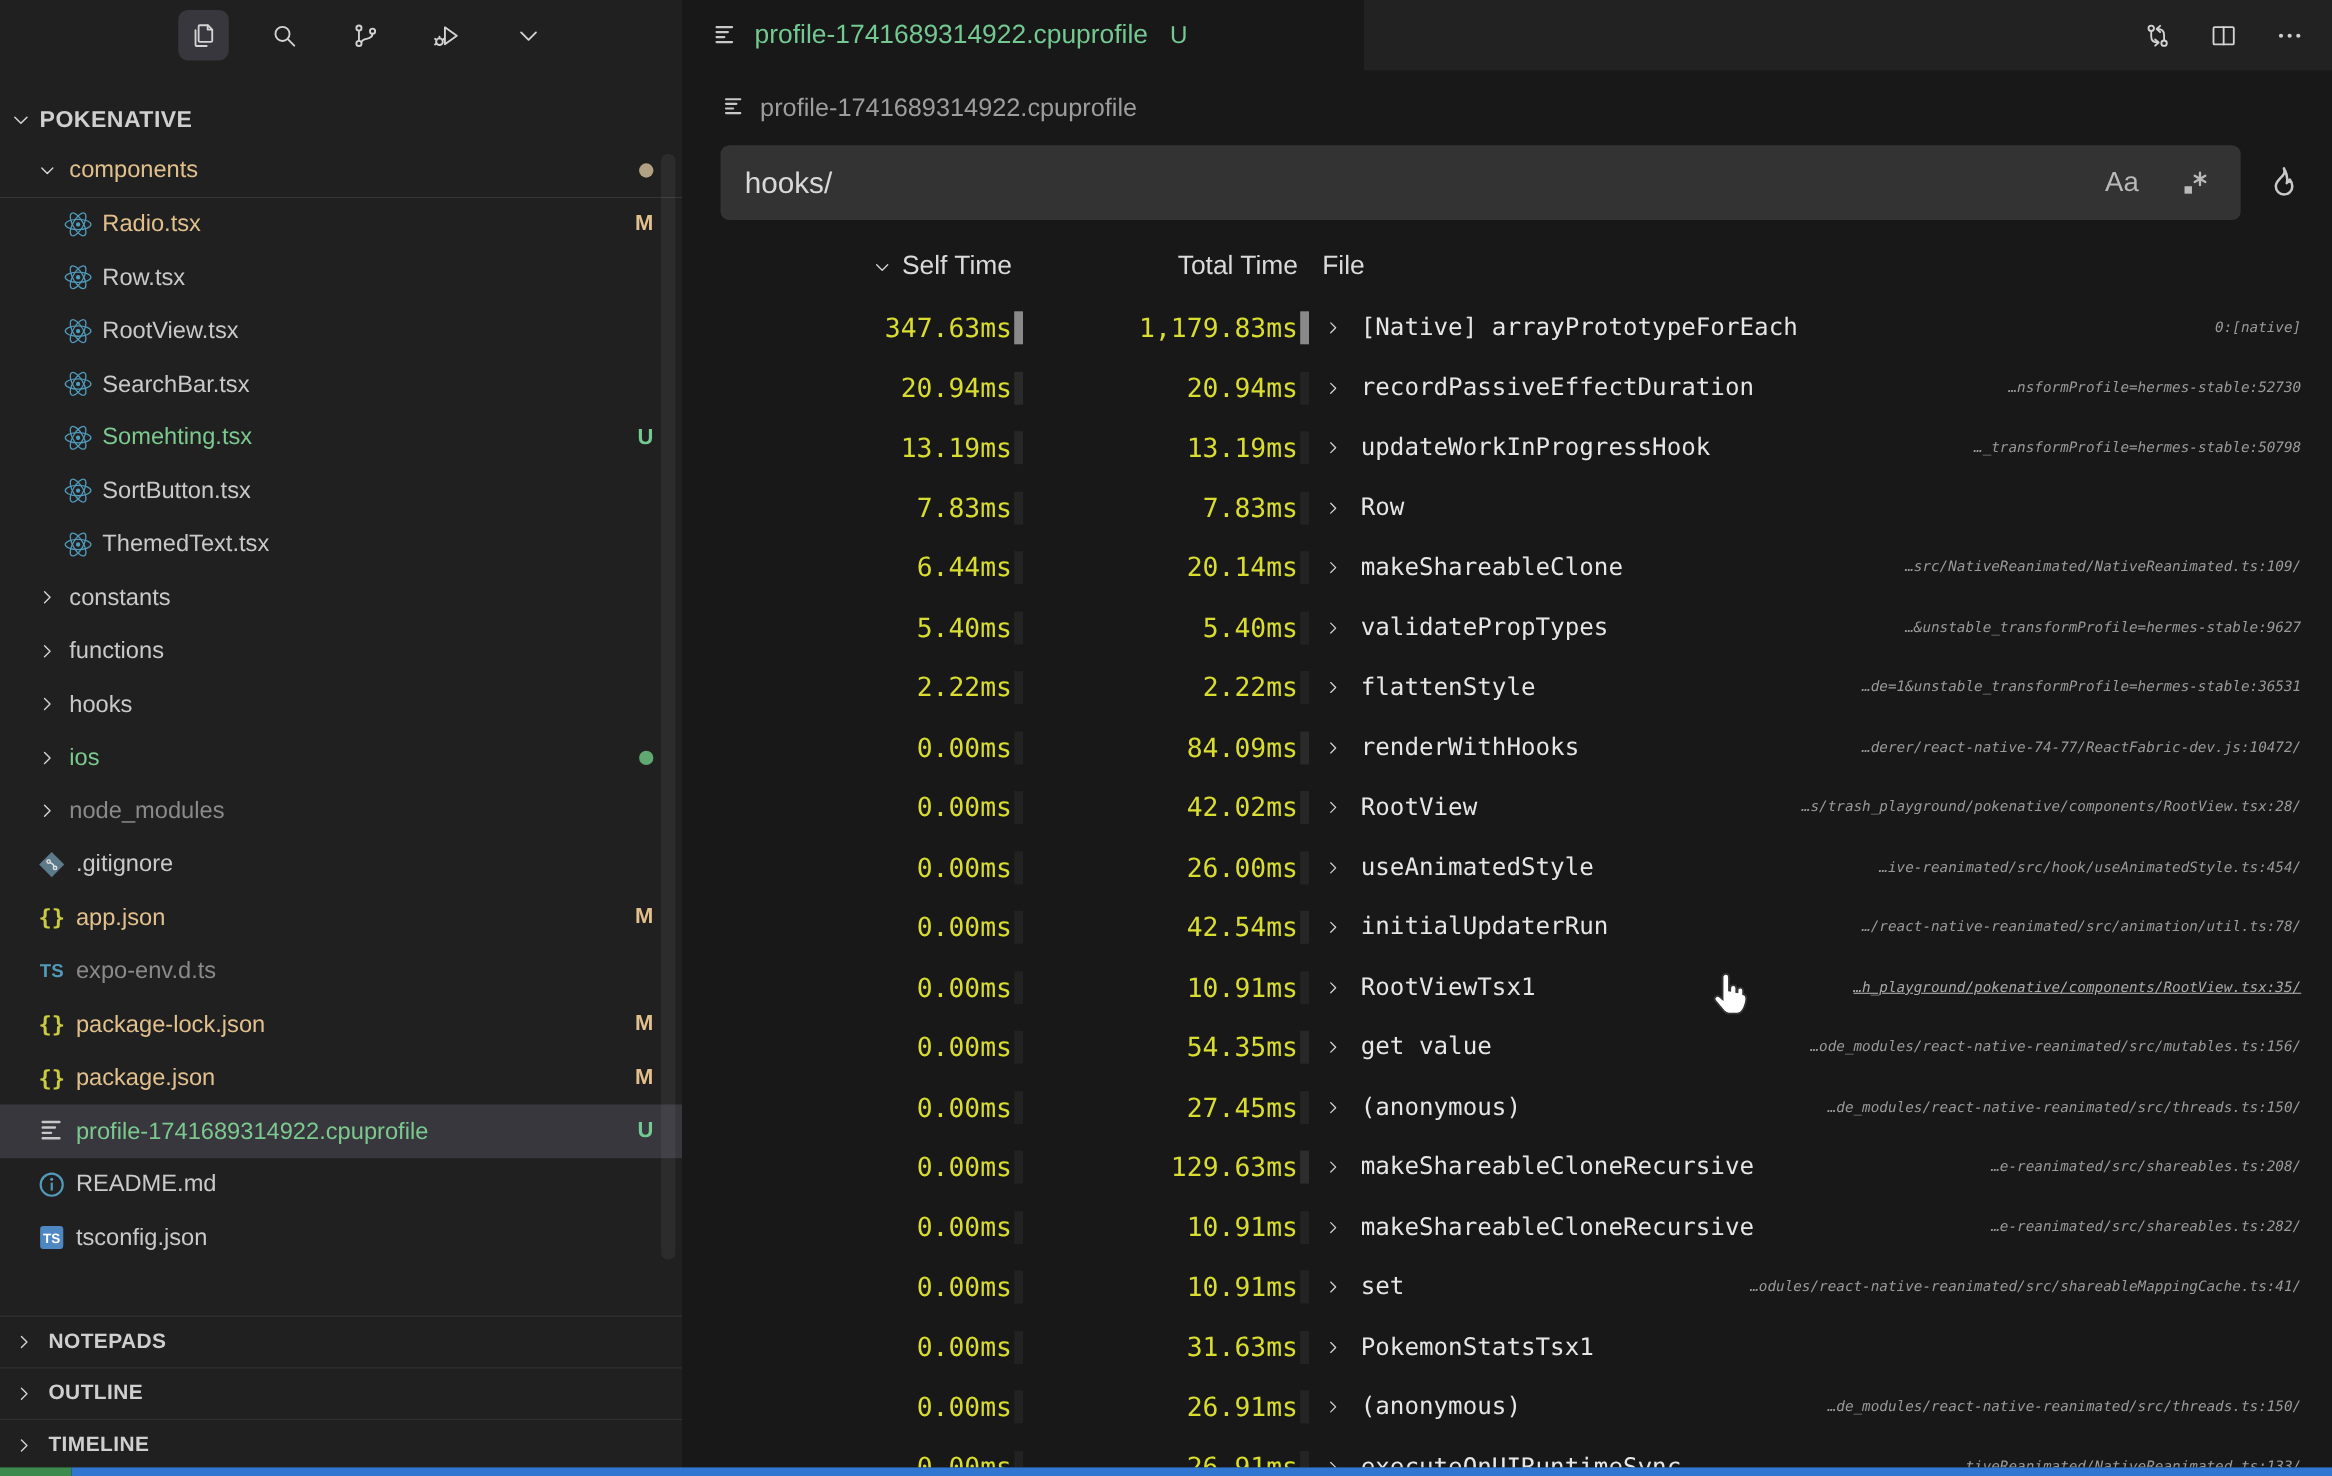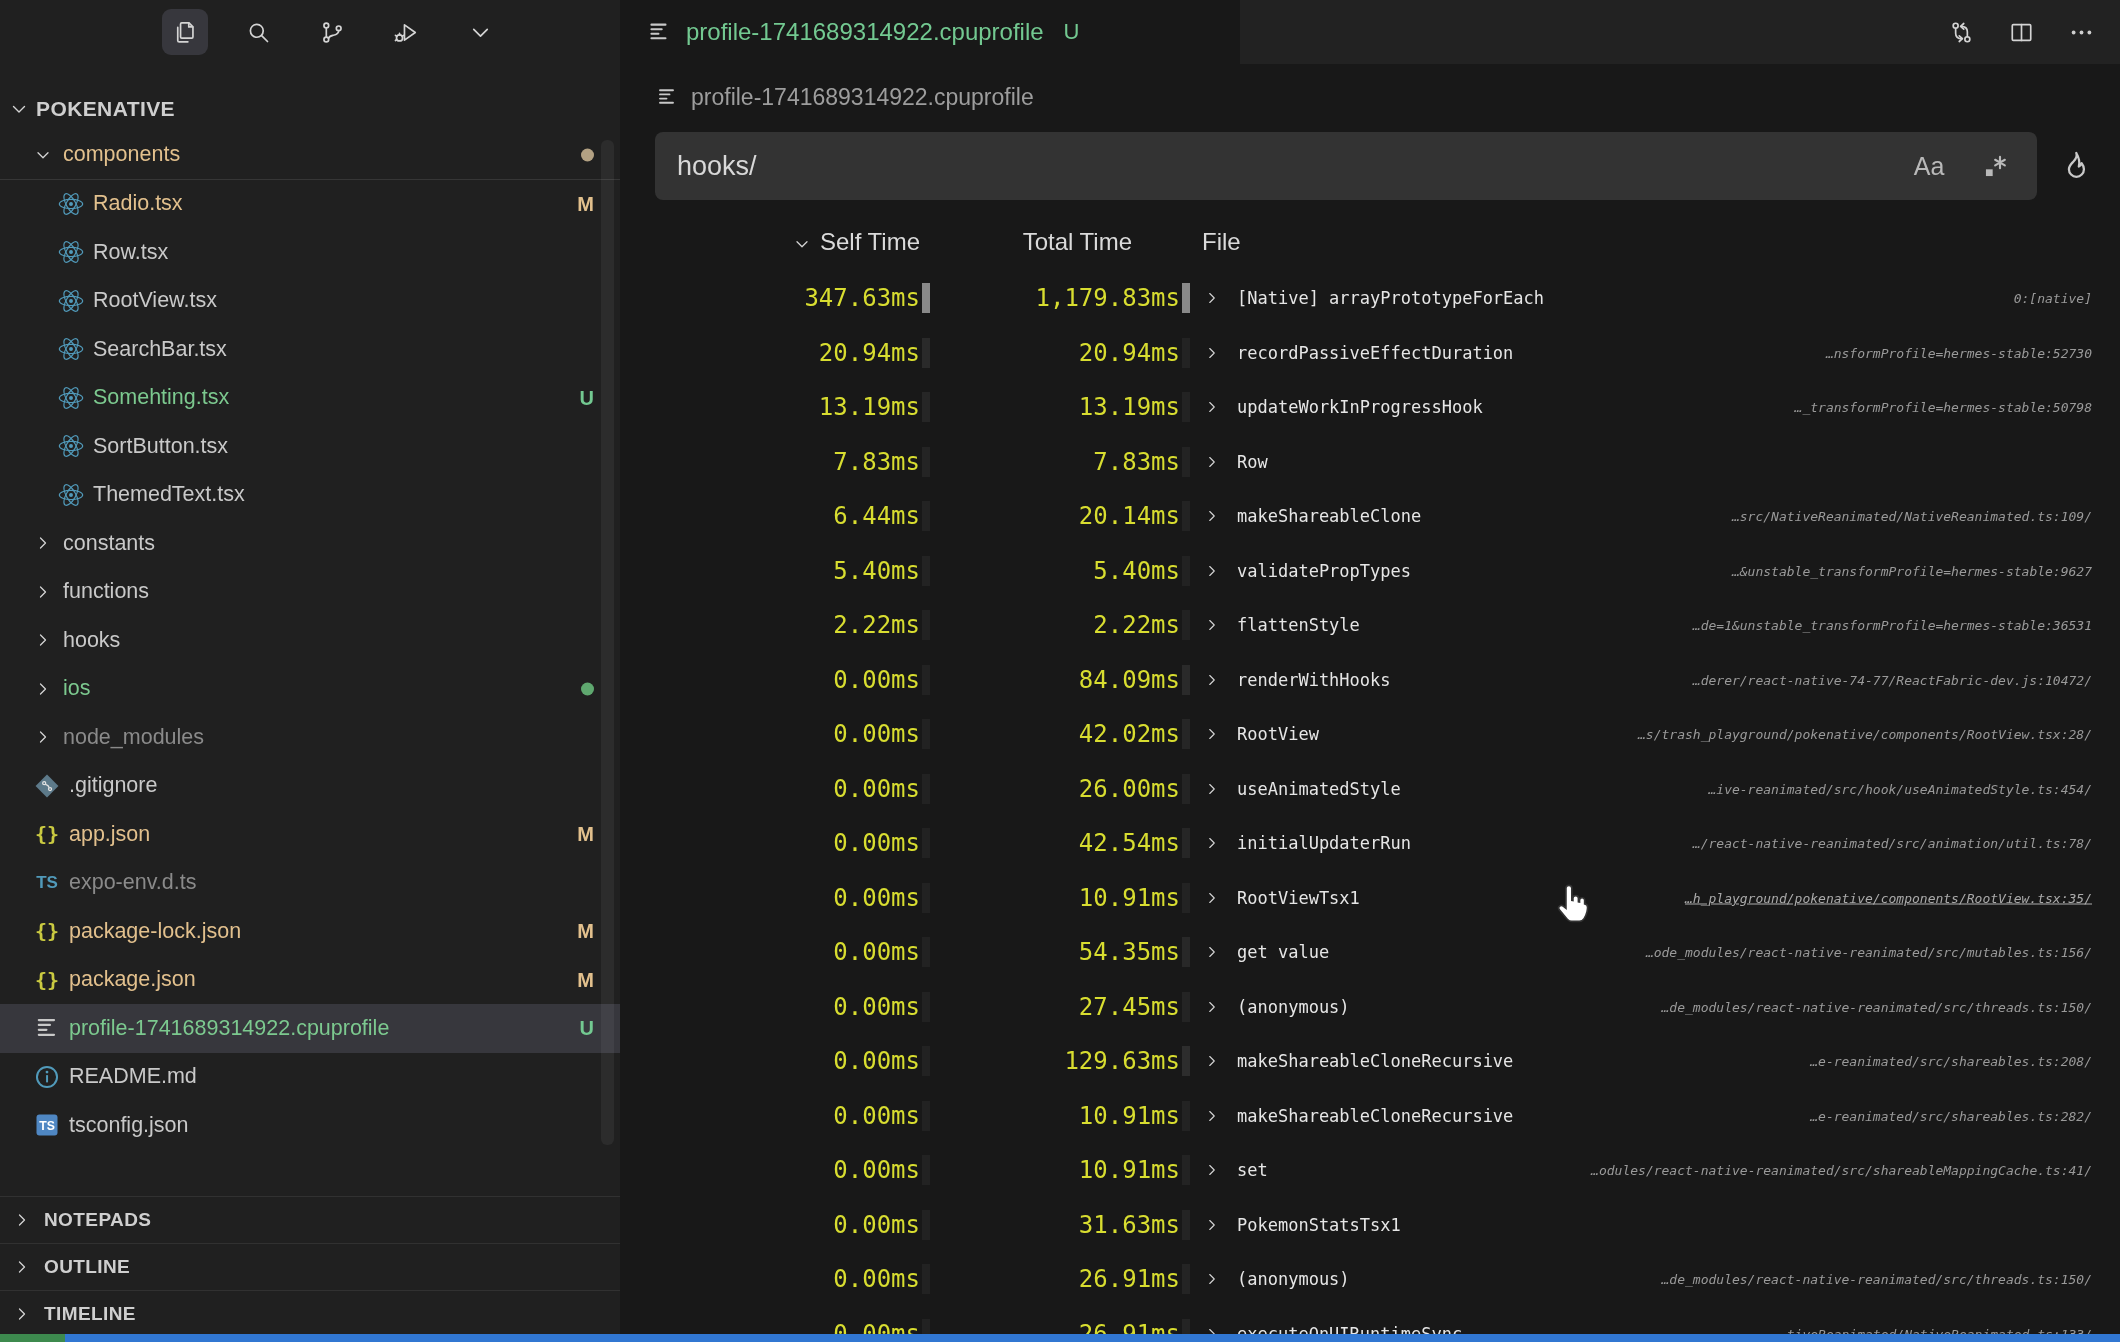--- a/index.html
+++ b/index.html
@@ -78,36 +78,36 @@
   .ftoggle { color:#b9b9b9; font-size:25px; display:flex; align-items:center; justify-content:center;
     width:40px; height:40px; }
   .ftoggle svg { width:27px; height:27px; }
   .flame-btn { position:absolute; left:1430px; top:140px; width:52px; height:52px; display:flex;
     align-items:center; justify-content:center; }
   .flame-btn svg { width:34px; height:34px; }
 
   
   .thead { position:absolute; left:0; top:228px; width:1500px; height:40px; font-size:24px; color:#dadada; }
   .thead .h-self { position:absolute; right:1200px; display:flex; align-items:center; gap:8px; }
-  .thead .h-total { position:absolute; right:988px; }
+  .thead .h-total { position:absolute; right:940px; }
   .thead .h-file { position:absolute; left:582px; }
   .thead .sortch { width:20px; height:20px; }
 
   .tbody { position:absolute; left:0; top:271px; width:1500px; height:1063px; overflow:hidden; }
   .prow { position:relative; height:54.5px; width:1500px;
     font-family:"DejaVu Sans Mono", monospace; }
   .prow > span { position:absolute; top:50%; transform:translateY(-50%); white-space:nowrap; }
   .v-self  { right:1200px; color:#d8dd30; font-size:24px; }
   .v-total { right:940px;  color:#d8dd30; font-size:24px; }
   .bar { position:absolute; top:50%; transform:translateY(-50%); width:8px; height:30px; background:#a9a9a9; }
   .bar.b-self  { left:302px; }
   .bar.b-total { left:562px; }
   .twistie { left:583px; width:18px; height:18px; }
   .twistie svg { width:18px; height:18px; display:block; }
-  .v-name { left:617px; color:#e6e6e6; font-size:17px; }
+  .v-name { left:617px; color:#e6e6e6; font-size:22px; }
   .v-loc  { right:28px; color:#9a9a9a; font-size:13px;font-style:italic; }
   .prow.hovered .v-loc { color:#ababab; text-decoration:underline; }
 
   
   .statusbar { position:absolute; left:0; top:1334px; width:2120px; height:8px; }
   .sb-remote { position:absolute; left:0; top:0; width:65px; height:8px; }
   .sb-main   { position:absolute; left:65px; top:0; width:2055px; height:8px; }
 
   .cursor { position:absolute; left:1550px; top:882px; width:44px; height:44px; z-index:50; }
 </style>

